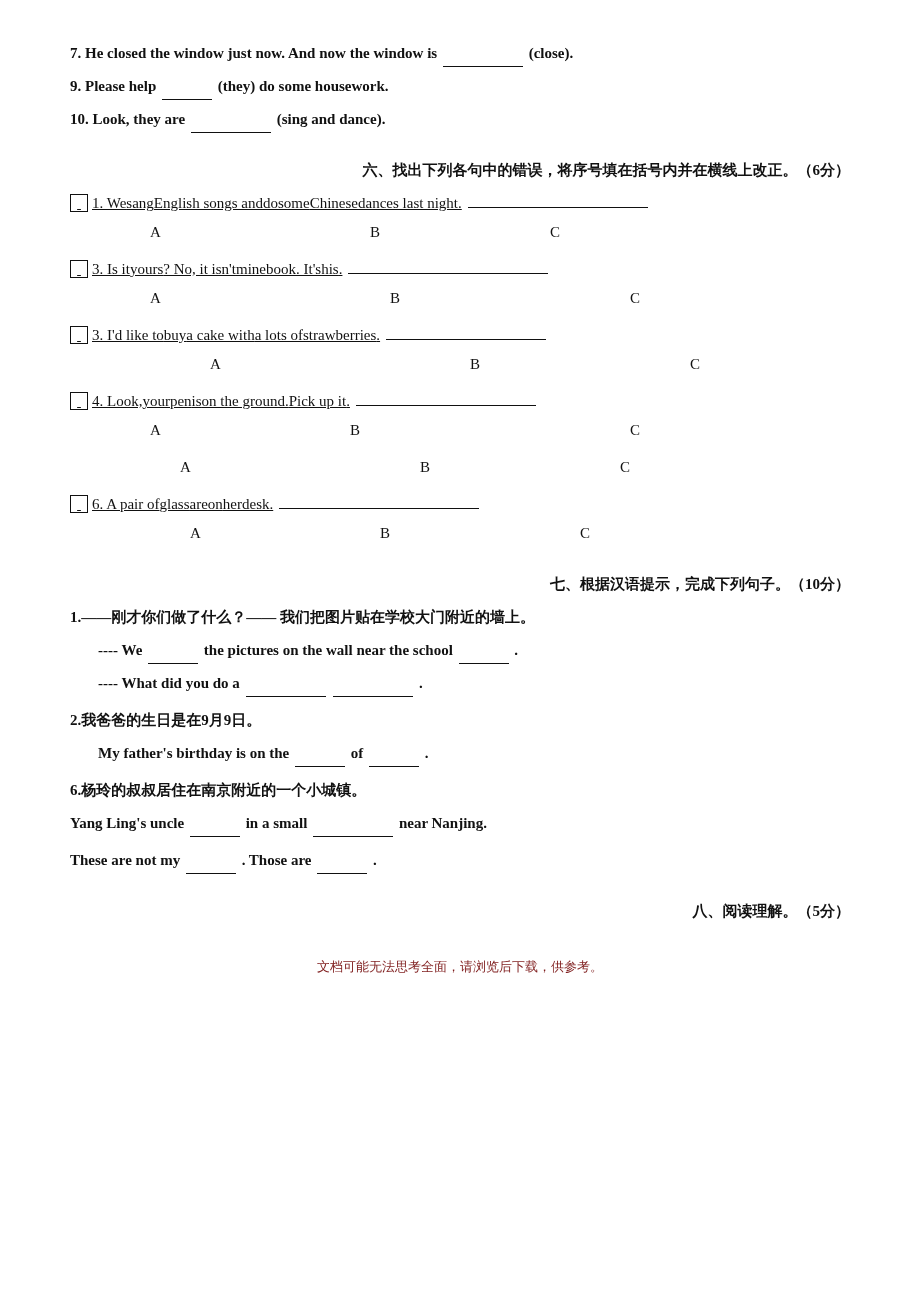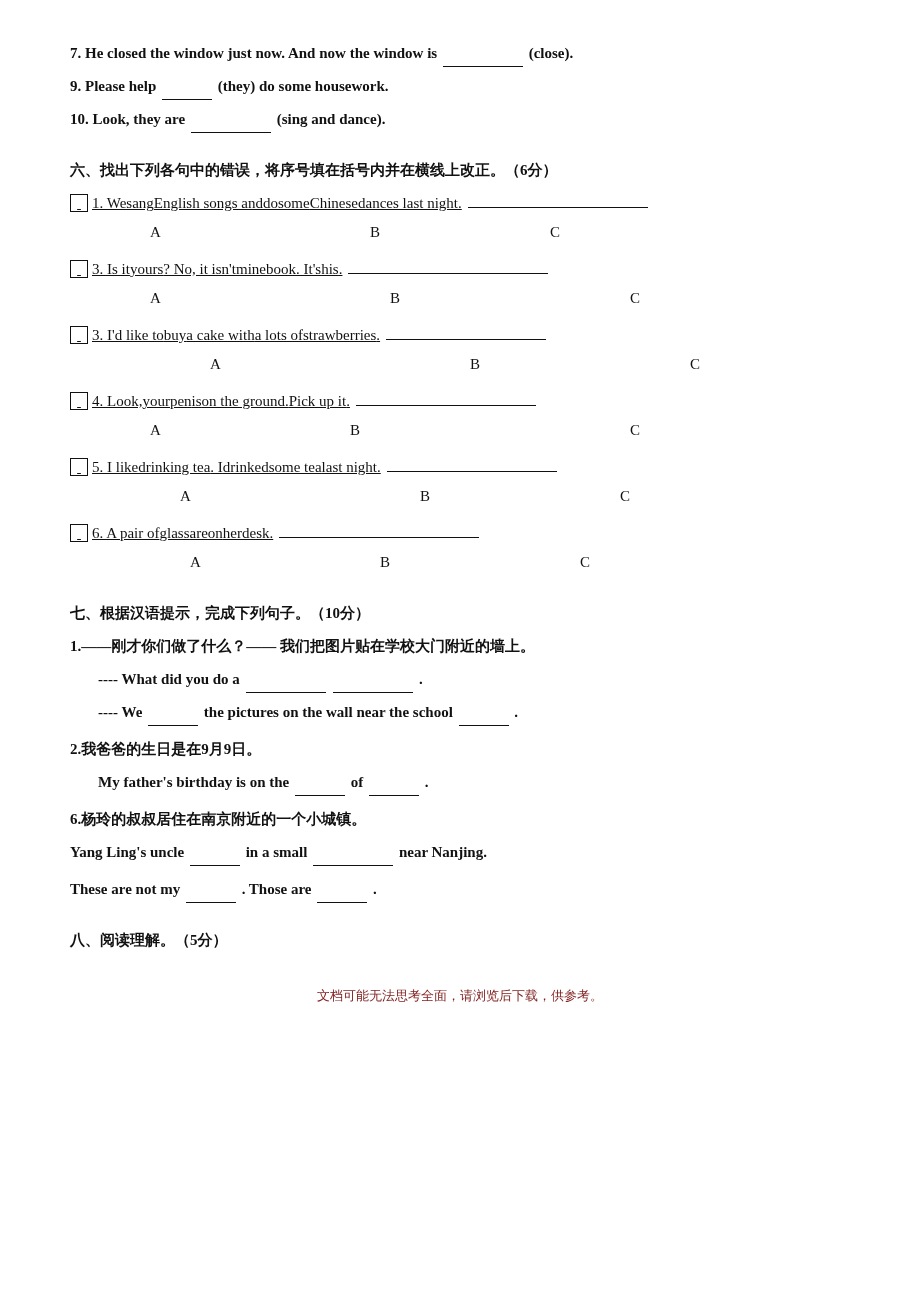--- a/index.html
+++ b/index.html
@@ -17,20 +17,21 @@
       padding: 40px 70px 40px 70px;
       line-height: 1.8;
     }
     .section {
       margin-bottom: 18px;
     }
     .section-title {
       font-size: 15px;
       font-weight: bold;
       margin-bottom: 6px;
+      text-align: right;
     }
     .question-line {
       margin-bottom: 6px;
       text-indent: 0;
       font-weight: bold;
     }
     .blank {
       display: inline-block;
       border-bottom: 1px solid #111;
       min-width: 60px;
@@ -188,31 +189,20 @@
       <span class="answer-line" style="min-width:180px;"></span>
     </div>
     <div class="abc-row">
       <span class="abc-item">A</span>
       <span class="abc-item" style="margin-left:60px;">B</span>
       <span class="abc-item" style="margin-left:140px;">C</span>
     </div>
   </div>
 
   <div class="sub-q">
-    <div class="error-line">
-      <span class="paren">&nbsp;</span>
-      <span> 5. I like </span>
-      <span class="underline">drinking tea</span>
-      <span>. I </span>
-      <span class="underline">drinked</span>
-      <span> </span>
-      <span class="underline">some tea</span>
-      <span> last night.</span>
-      <span class="answer-line" style="min-width:170px;"></span>
-    </div>
     <div class="abc-row">
       <span class="abc-item" style="margin-left:30px;">A</span>
       <span class="abc-item" style="margin-left:100px;">B</span>
       <span class="abc-item" style="margin-left:60px;">C</span>
     </div>
   </div>
 
   <div class="sub-q">
     <div class="error-line">
       <span class="paren">&nbsp;</span>
@@ -234,32 +224,32 @@
 </div>
 
 <div class="section" style="margin-top: 24px;">
   <div class="section-title">七、根据汉语提示，完成下列句子。（10分）</div>
 
   <div class="sub-q">
     <div class="question-line">
       1.——刚才你们做了什么？—— 我们把图片贴在学校大门附近的墙上。
     </div>
     <div class="question-line indent1">
+      <span>---- We</span>
+      <span class="blank blank-short"></span>
+      <span> the pictures on the wall near the school</span>
+      <span class="blank blank-short"></span>
+      <span>.</span>
+    </div>
+    <div class="question-line indent1">
       <span>---- What did you do a</span>
       <span class="blank blank-medium"></span>
       <span class="blank blank-medium"></span>
       <span>.</span>
     </div>
-    <div class="question-line indent1">
-      <span>---- We</span>
-      <span class="blank blank-short"></span>
-      <span> the pictures on the wall near the school</span>
-      <span class="blank blank-short"></span>
-      <span>.</span>
-    </div>
   </div>
 
   <div class="sub-q">
     <div class="question-line">2.我爸爸的生日是在9月9日。</div>
     <div class="question-line indent1">
       <span>My father's birthday is on the</span>
       <span class="blank blank-short"></span>
       <span> of</span>
       <span class="blank blank-short"></span>
       <span>.</span>

